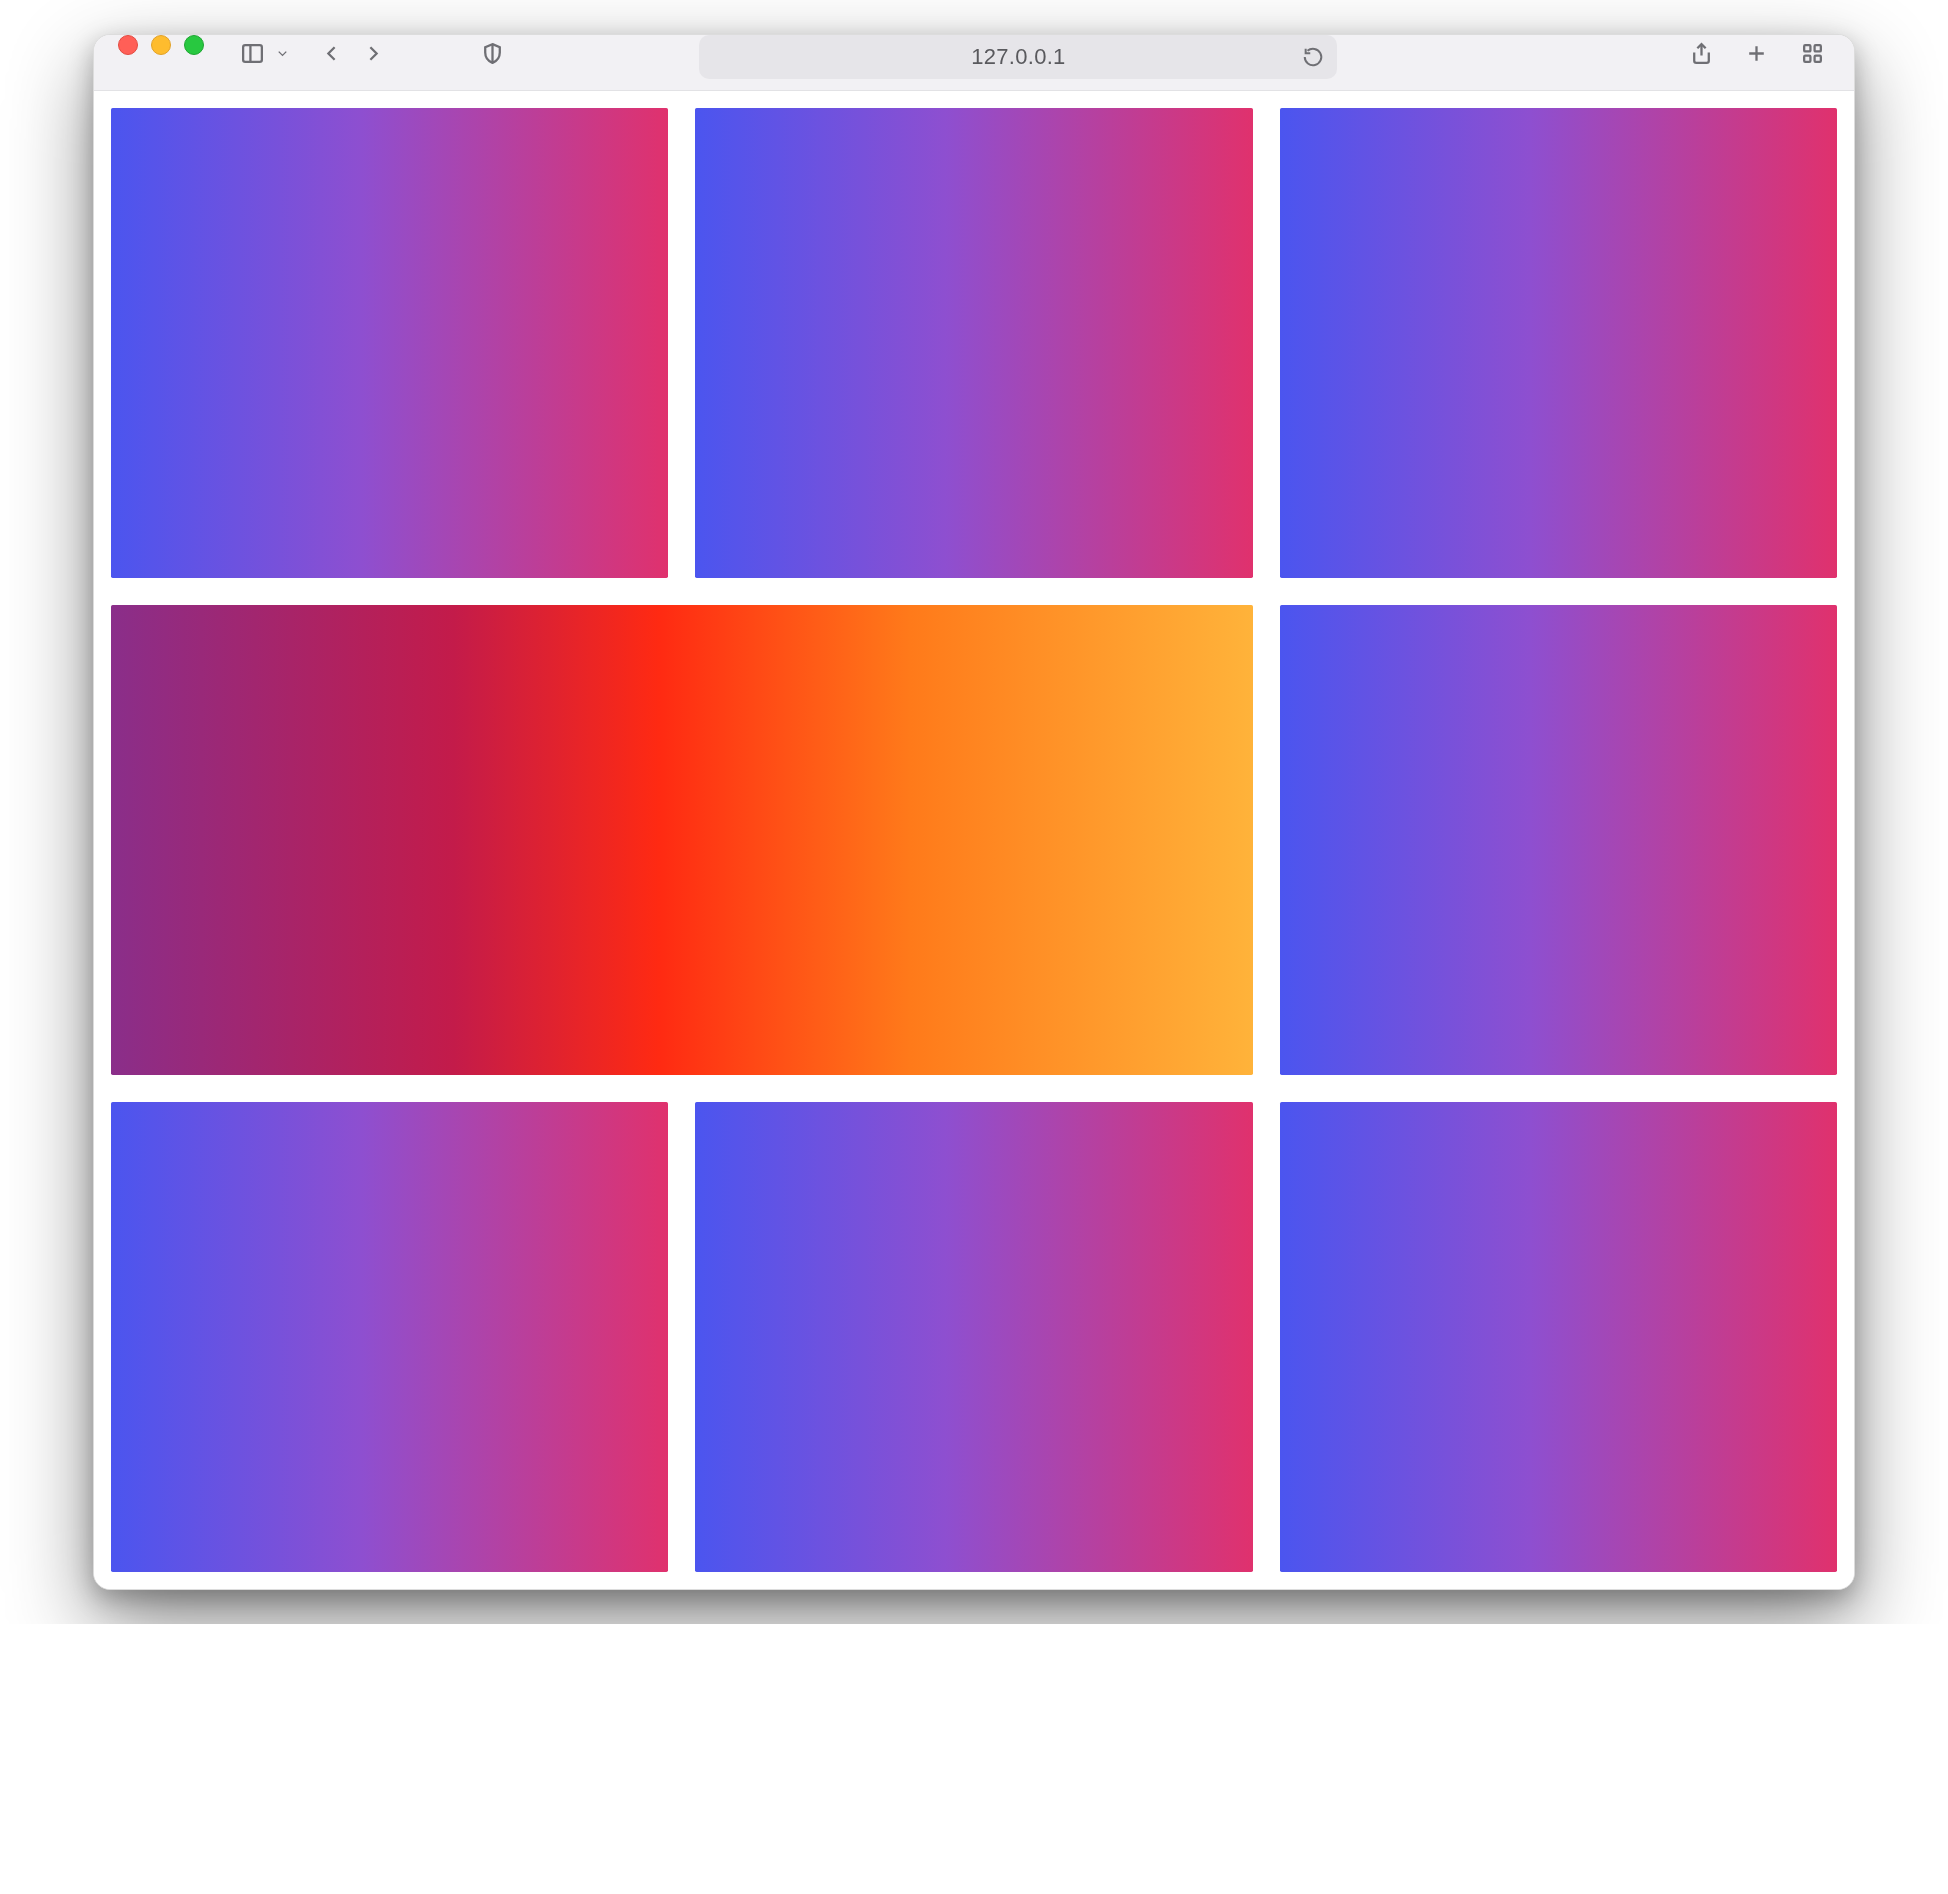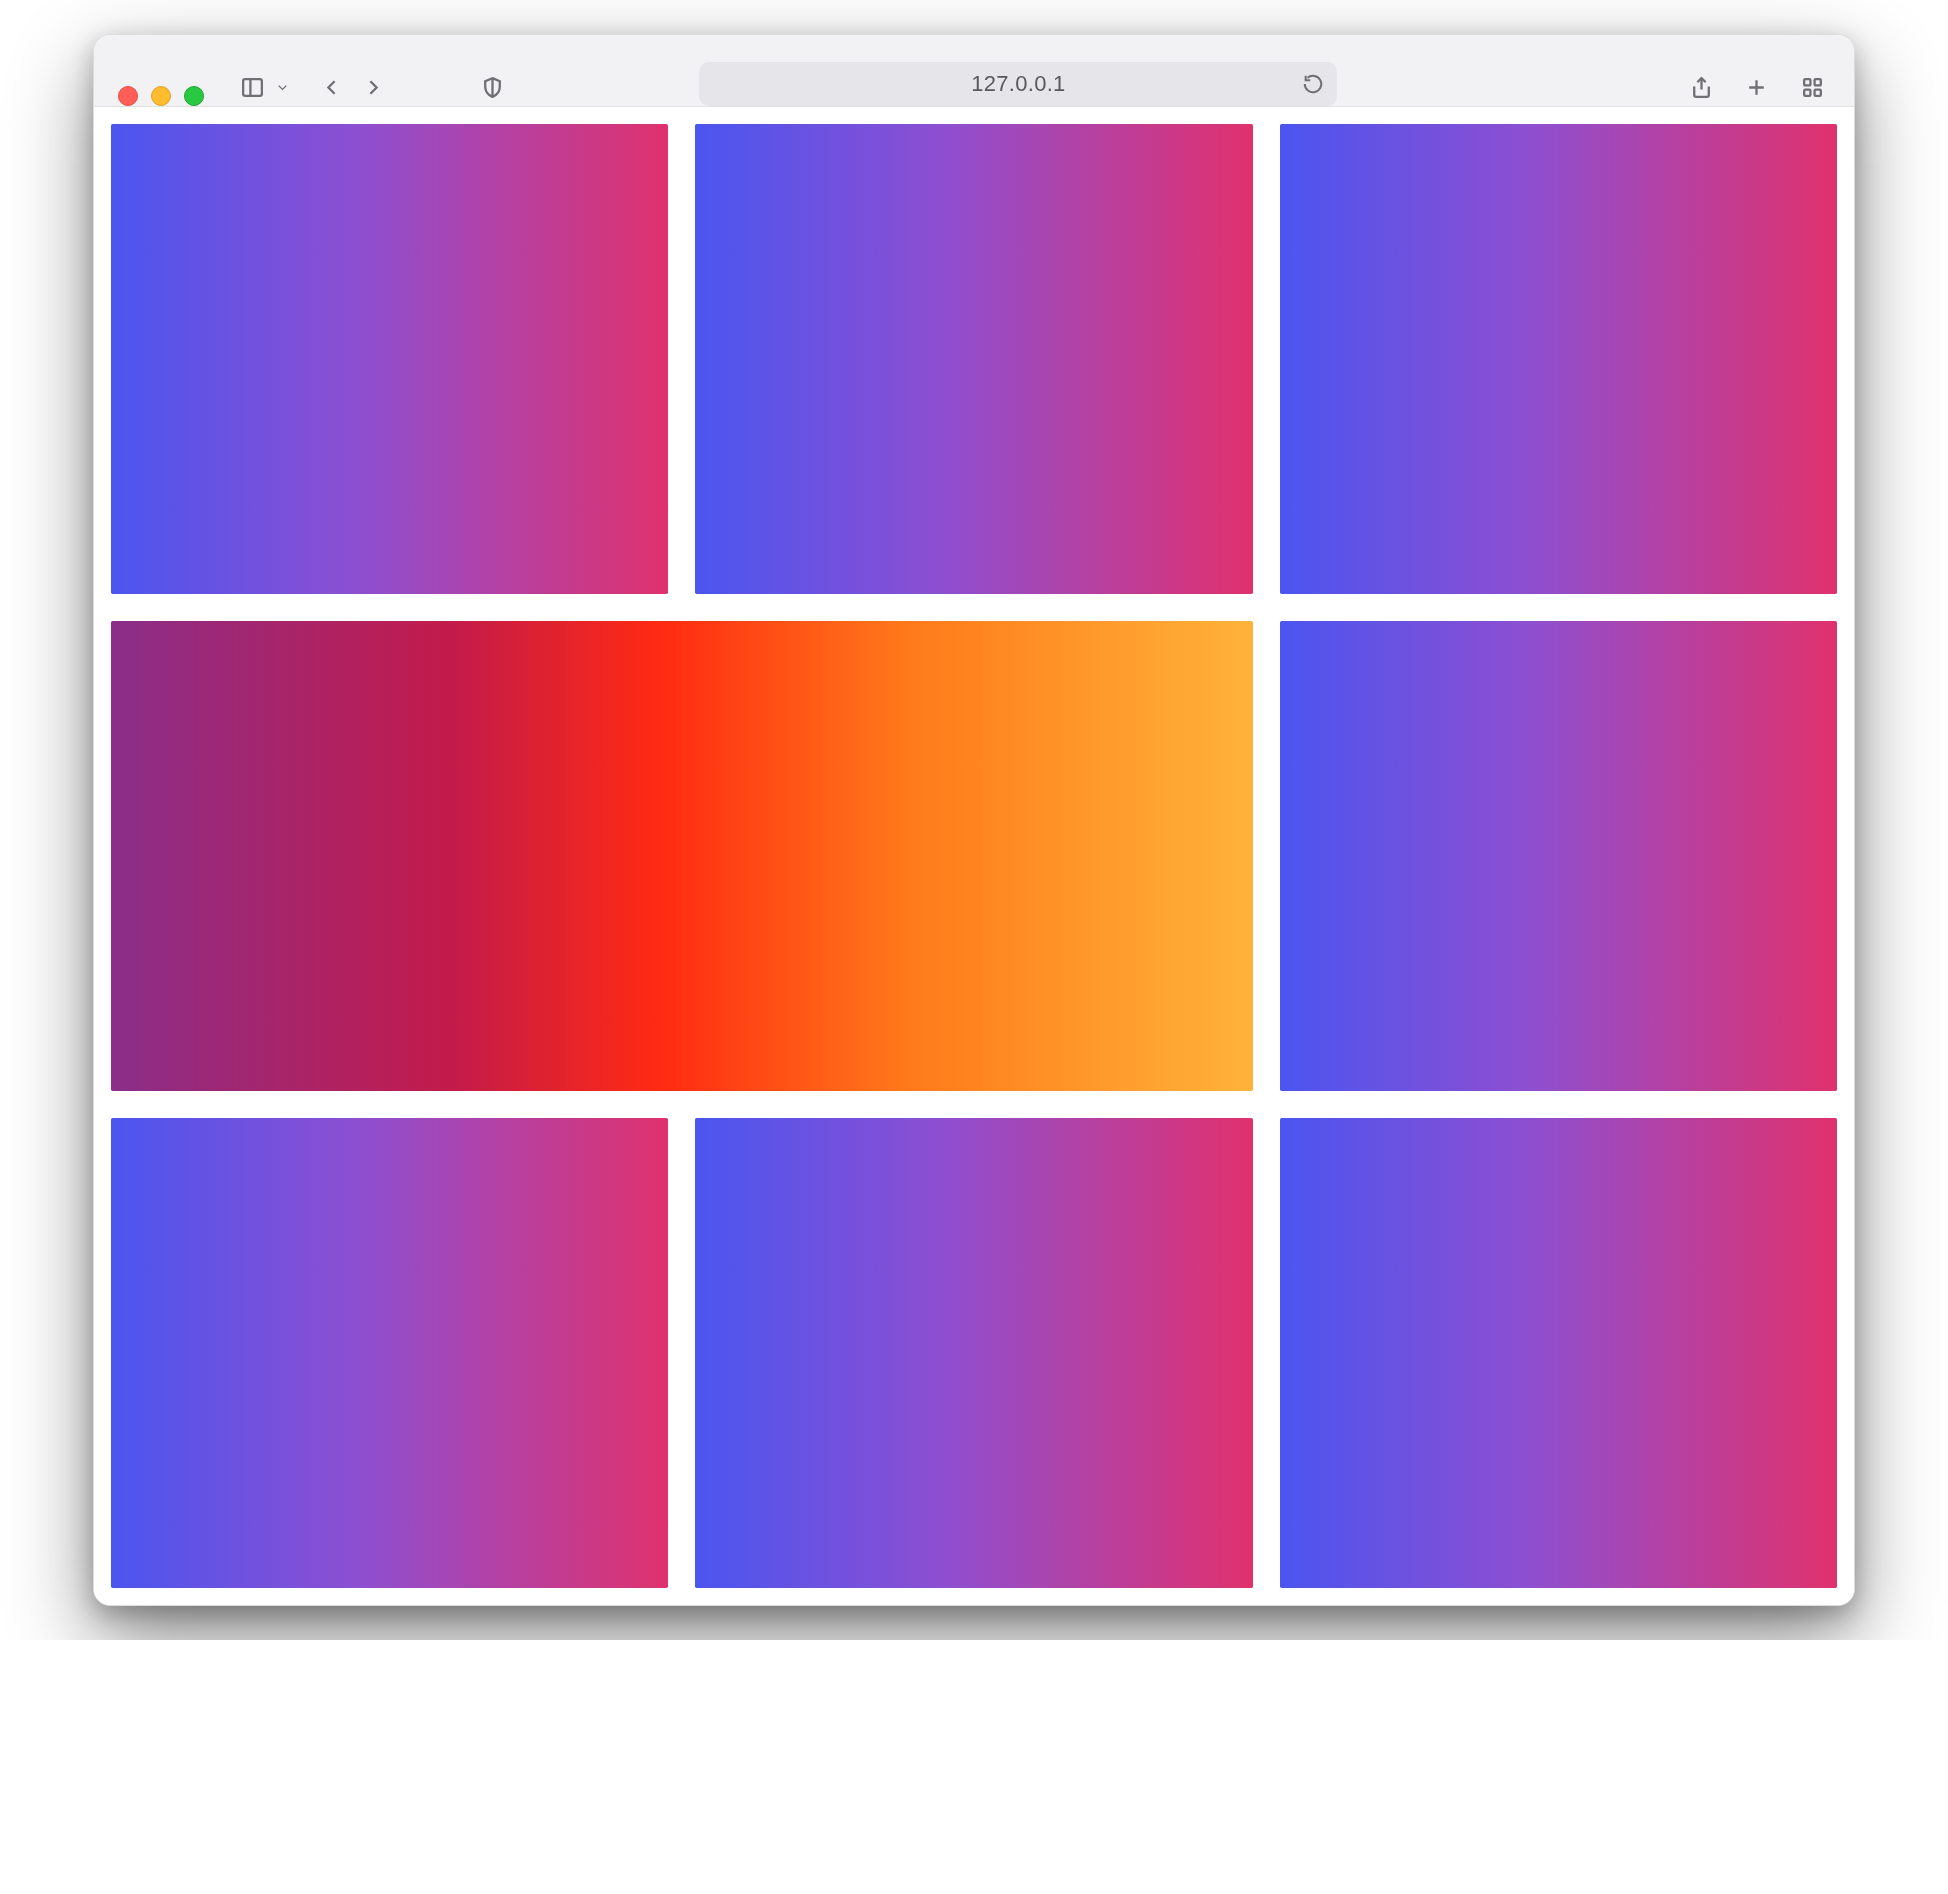--- a/index.html
+++ b/index.html
@@ -21,24 +21,24 @@
       width: 1762px;
       background: #f6f6f7;
       border-radius: 17px;
       box-shadow: 0 34px 84px rgba(0,0,0,0.45), 0 8.4px 25px rgba(0,0,0,0.25);
       overflow: hidden;
       border: 0.8px solid #dcdcdc;
     }
 
     
     .titlebar {
-      height: 72px;
+      height: 56px;
       background: #f2f1f4;
       display: flex;
-      align-items: flex-end;
+      align-items: flex-start;
       padding: 0 23.5px;
       gap: 15px;
       border-bottom: 0.8px solid #e2e2e5;
       position: relative;
     }
 
     .traffic-lights {
       display: flex;
       gap: 13.4px;
       align-items: center;

